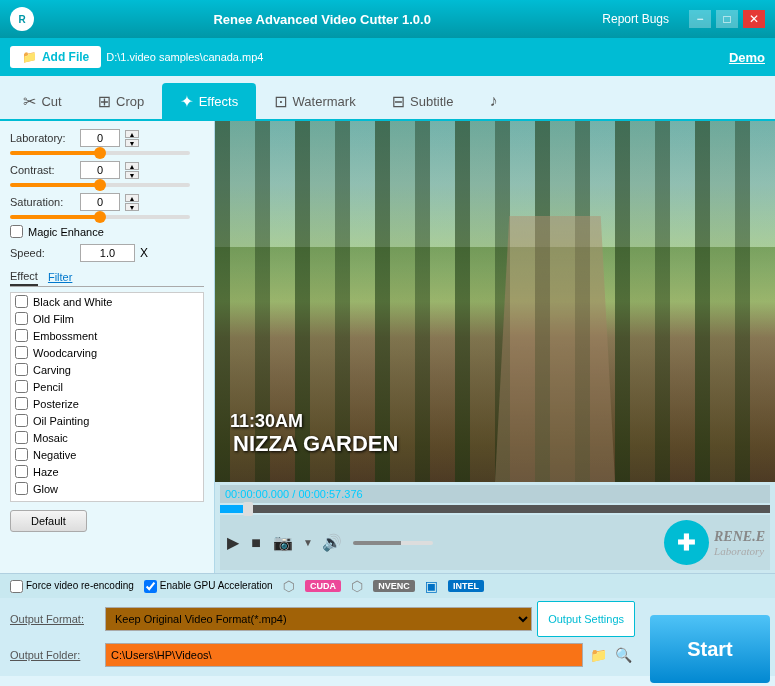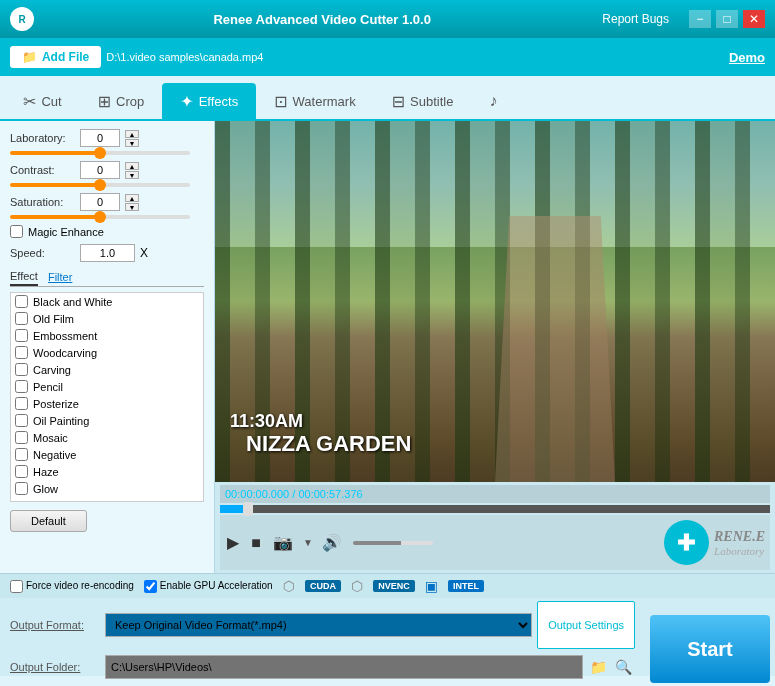--- a/index.html
+++ b/index.html
@@ -215,21 +215,21 @@
       bottom: 50px;
       left: 15px;
       color: white;
       font-size: 18px;
       font-weight: bold;
       text-shadow: 1px 1px 3px black;
     }
     .video-overlay-text2 {
       position: absolute;
       bottom: 25px;
-      left: 31px;
+      left: 18px;
       color: white;
       font-size: 22px;
       font-weight: bold;
       text-shadow: 1px 1px 3px black;
     }
 
     
     .video-bg {
       width: 100%;
       height: 100%;
@@ -337,61 +337,61 @@
       align-items: flex-start;
       gap: 3px;
     }
     .cuda-badge, .nvenc-badge, .intel-badge {
       padding: 1px 5px;
       border-radius: 2px;
       font-size: 9px;
       font-weight: bold;
       color: white;
     }
-    .cuda-badge { background: #0369a1; text-align: center; }
-    .nvenc-badge { background: #0369a1; text-align: center; }
+    .cuda-badge { background: #ec4899; text-align: center; }
+    .nvenc-badge { background: #737373; text-align: center; }
     .intel-badge { background: #0071c5; }
 
     .output-row {
       display: flex;
       align-items: center;
       padding: 3px 10px;
       gap: 5px;
       font-size: 11px;
     }
     .output-label { width: 90px; color: #555; text-decoration: underline; }
     .output-select {
       flex: 1;
       height: 24px;
       border: 1px solid #aaa;
-      background: #0369a1;
+      background: #a16207;
       font-size: 11px;
       padding: 0 5px;
     }
     .output-settings-btn {
-      padding: 17px 10px;
+      padding: 11px 10px;
       background: white;
       border: 1px solid #00bcd4;
       color: #00bcd4;
       cursor: pointer;
       font-size: 11px;
       border-radius: 2px;
     }
     .folder-row {
       display: flex;
       align-items: center;
       padding: 3px 10px;
       gap: 5px;
       font-size: 11px;
     }
     .folder-input {
       flex: 1;
       height: 24px;
       border: 1px solid #aaa;
-      background: #737373;
+      background: #f97316;
       font-size: 11px;
       padding: 0 5px;
     }
     .folder-icons {
       display: flex; gap: 3px;
     }
     .folder-icon-btn {
       width: 22px; height: 22px;
       background: none;
       border: none;

